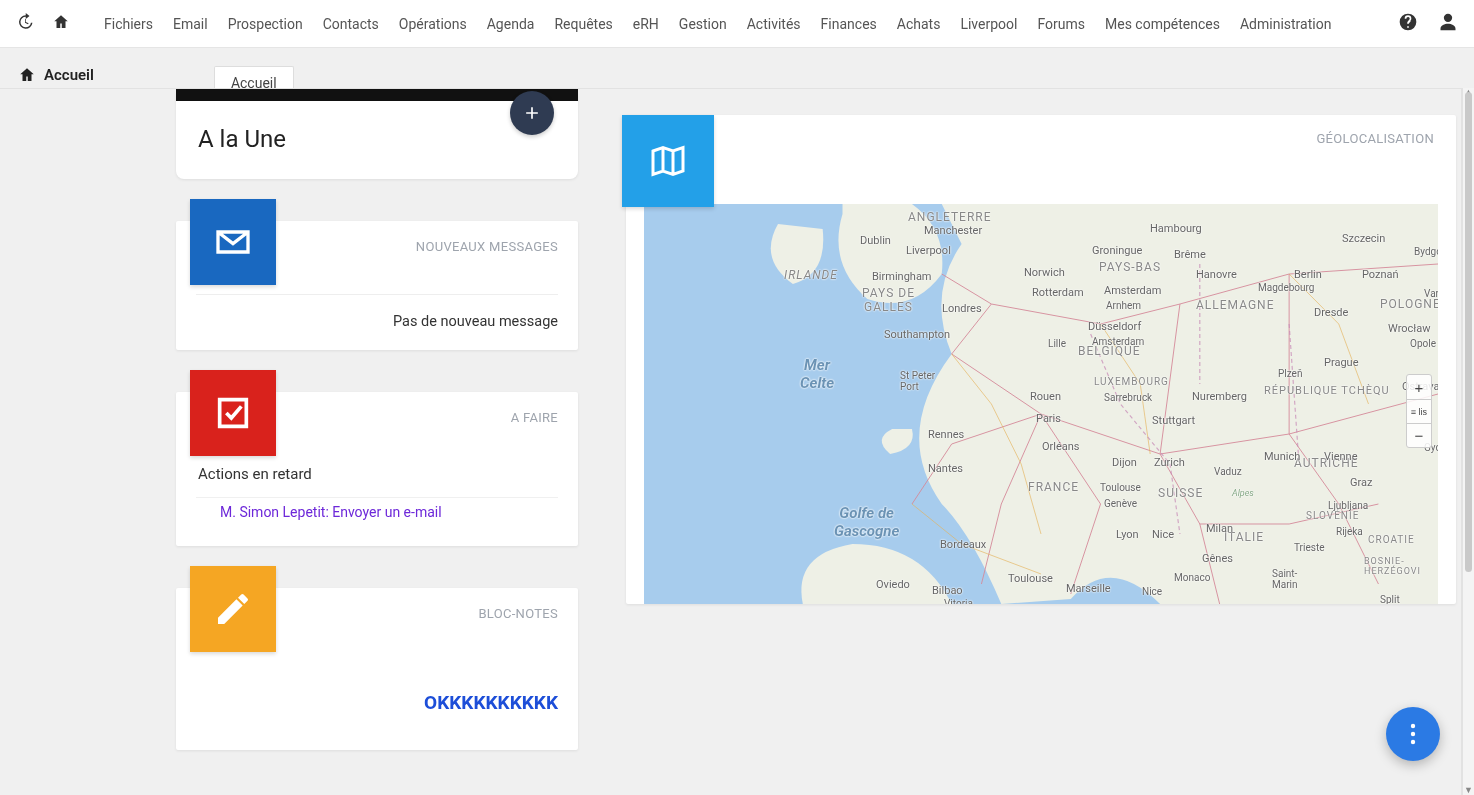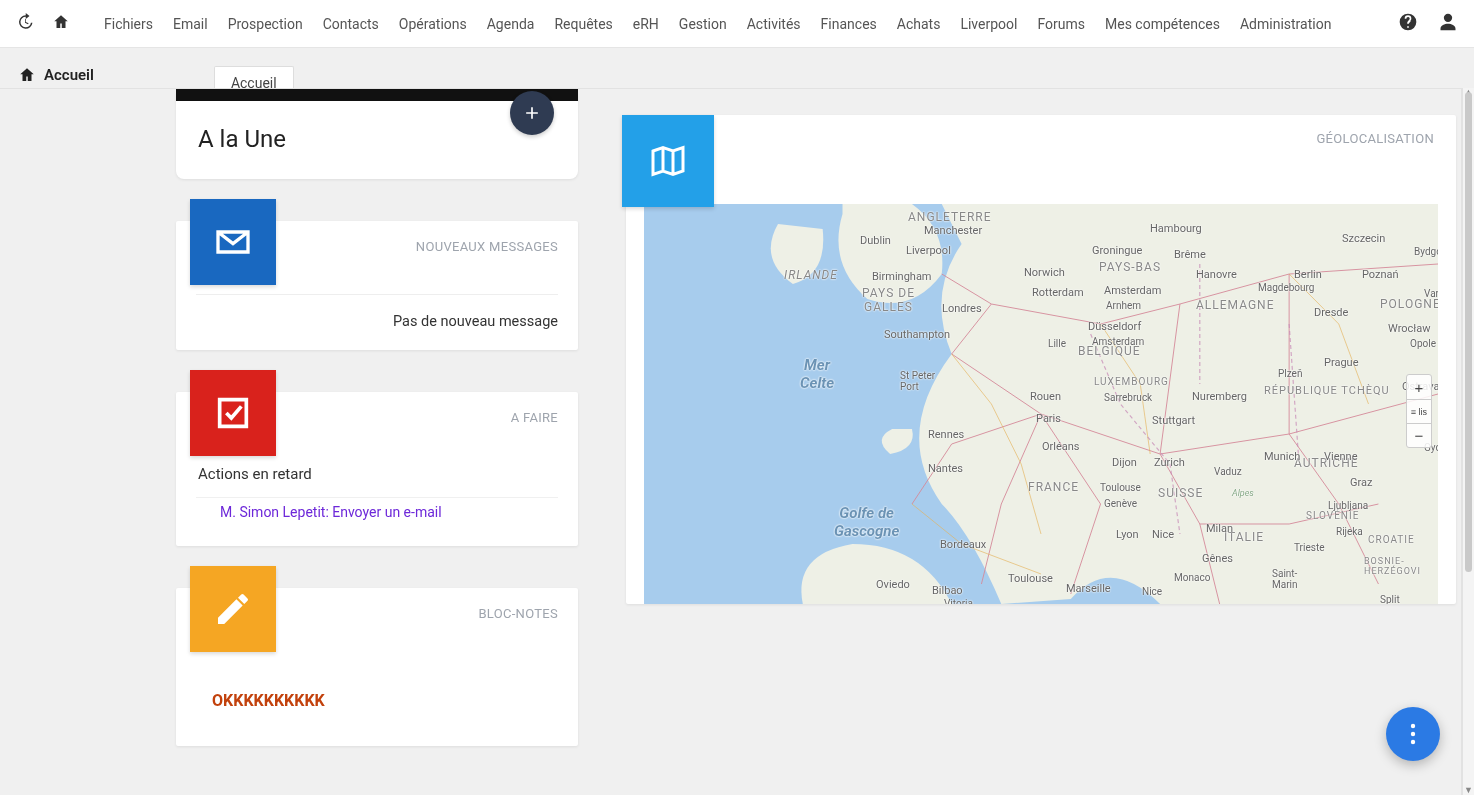--- a/index.html
+++ b/index.html
@@ -128,21 +128,21 @@
     text-align:right;
   }
   .widget-subhead{
     font-size:15px; color:#333; padding:0 0 14px 2px;
   }
   .widget-list-item{
     font-size:14px; color:#6d28d9; padding:6px 0 6px 24px;
     border-top:1px solid #f0f0f0;
   }
   .widget-note{
-    font-size:16px; font-weight:700; color:#c2410c; padding:30px 0 0 16px;
+    font-size:19px; font-weight:700; color:#1d4ed8; padding:30px 0 0 16px;text-align:right;
   }
 
   .geo-widget{ margin-top:0;}
   .geo-widget .widget-icon{ left:-4px; top:0; width:92px;height:92px;}
   .geo-card{
     background:#fff;
     border-radius:2px;
     box-shadow:0 1px 3px rgba(0,0,0,0.08);
     margin-top:26px;
     padding-top:16px;

